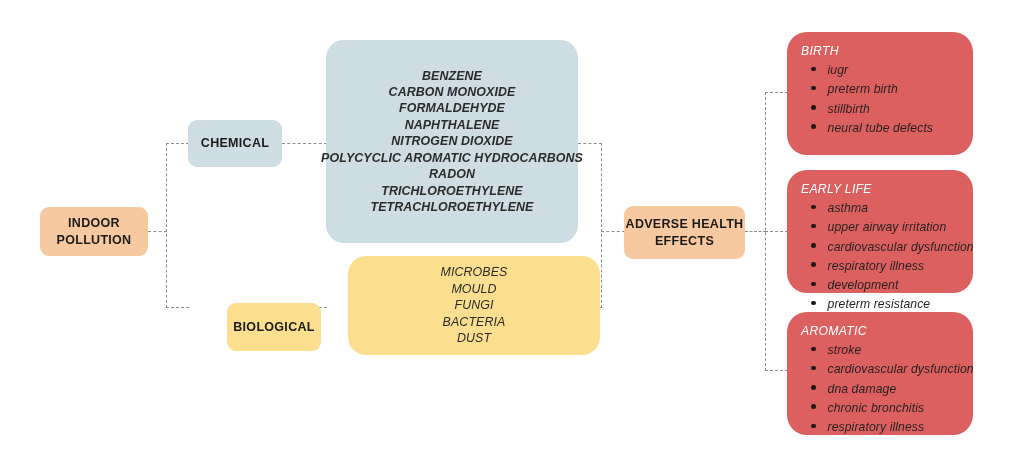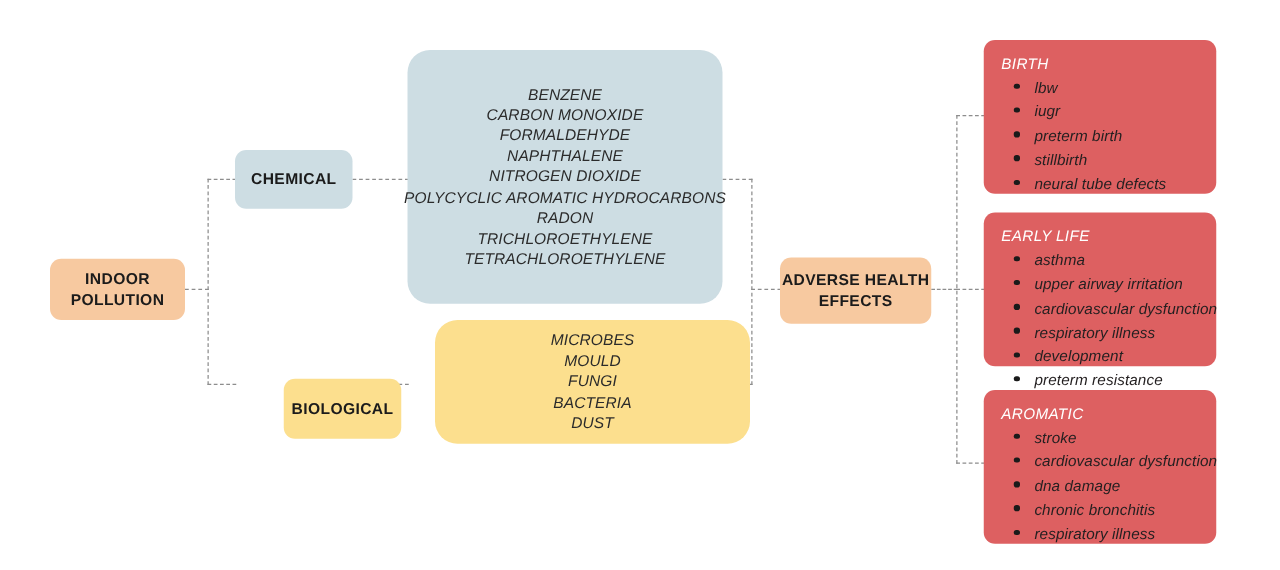--- a/index.html
+++ b/index.html
@@ -71,21 +71,21 @@
     color: #2b2b2b;
     white-space: nowrap;
     letter-spacing: 0.1px;
   }
 
   
   .card {
     position: absolute;
     box-sizing: border-box;
     background: #dd6061;
-    border-radius: 9px;
+    border-radius: 20px;
     padding: 12px 14px 10px 14px;
   }
   .card-title {
     font-style: italic;
     font-size: 12.2px;
     color: #ffffff;
     letter-spacing: 0.3px;
     margin-bottom: 3px;
   }
   .card-list {
@@ -148,21 +148,21 @@
   </div>
 
   <div class="node blue" style="left:188px; top:120px; width:94px; height:47px;">
     <span class="node-label">CHEMICAL</span>
   </div>
 
   <div class="node yellow" style="left:188px; top:303px; width:94px; height:48px;margin-left:39px;">
     <span class="node-label">BIOLOGICAL</span>
   </div>
 
-  <div class="panel blue" style="left:326px; top:40px; width:252px; height:203px;">
+  <div class="panel blue" style="left:326px; top:40px; width:252px; height:203px;font-weight:bold;">
     <div class="panel-item">BENZENE</div>
     <div class="panel-item">CARBON MONOXIDE</div>
     <div class="panel-item">FORMALDEHYDE</div>
     <div class="panel-item">NAPHTHALENE</div>
     <div class="panel-item">NITROGEN DIOXIDE</div>
     <div class="panel-item">POLYCYCLIC AROMATIC HYDROCARBONS</div>
     <div class="panel-item">RADON</div>
     <div class="panel-item">TRICHLOROETHYLENE</div>
     <div class="panel-item">TETRACHLOROETHYLENE</div>
   </div>
@@ -180,24 +180,20 @@
       <span>ADVERSE HEALTH</span><br>
       <span>EFFECTS</span>
     </div>
   </div>
 
   <div class="card" style="left:787px; top:32px; width:186px; height:123px;">
     <div class="card-title">BIRTH</div>
     <ul class="card-list">
       <li>
           <span class="bullet"></span>
-          <span>lbw</span>
-        </li>
-      <li>
-          <span class="bullet"></span>
           <span>iugr</span>
         </li>
       <li>
           <span class="bullet"></span>
           <span>preterm birth</span>
         </li>
       <li>
           <span class="bullet"></span>
           <span>stillbirth</span>
         </li>

